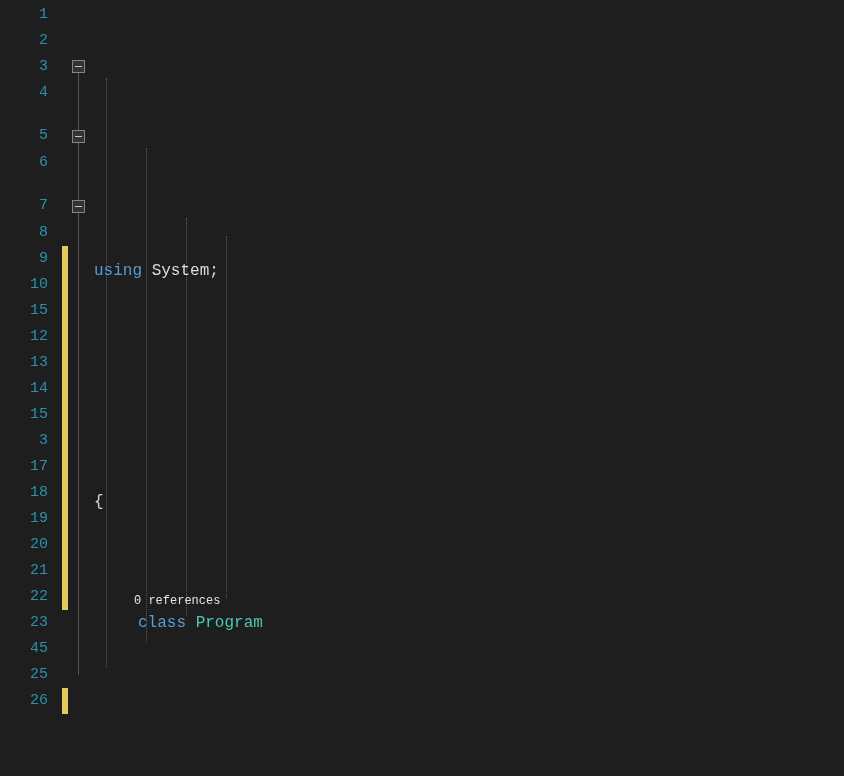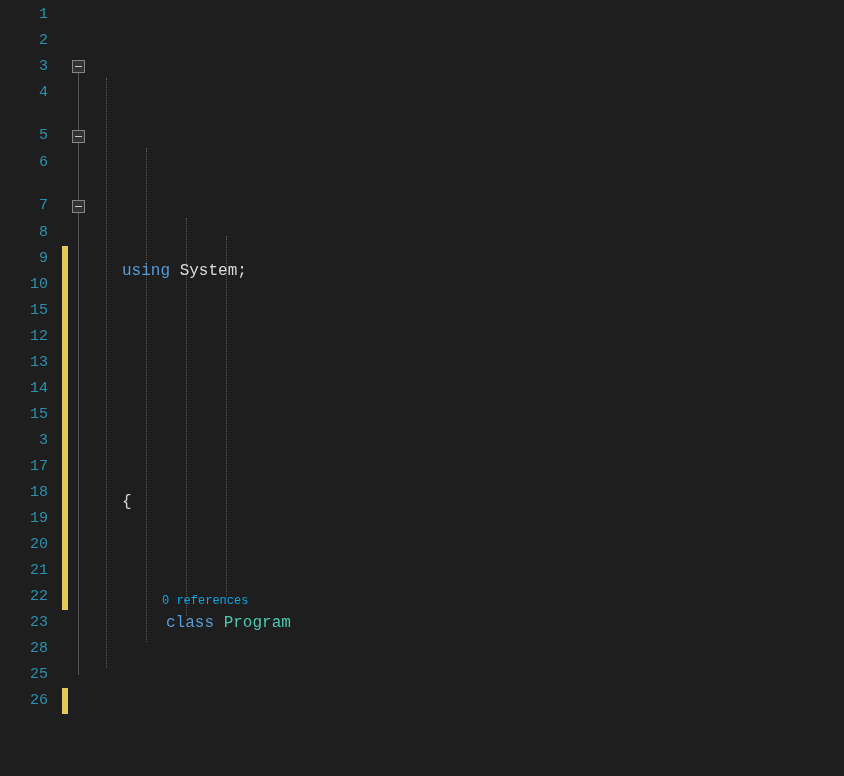--- a/index.html
+++ b/index.html
@@ -57,27 +57,27 @@
     width: 6px; height: 100%;
     background: #e2c95b;
     margin-left: 0;
   }
   .code {
     flex: 1;
     padding-top: 2px;
     position: relative;
     white-space: pre;
   }
-  .line { height: 26px; line-height: 26px; position: relative; margin-left: 28px; }
+  .line { height: 26px; line-height: 26px; position: relative; }
   .line.hasref { height: 44px; }
   .reflabel {
     position: absolute;
     top: 0;
     font-size: 12px;
-    color: #0ea5e9;
+    color: #e5e5e5;
     line-height: 18px;
     height: 18px;
   }
   .linecontent { position: absolute; bottom: 0; height: 26px; line-height: 26px; }
   .indent-guide {
     position: absolute;
     top: 0; bottom: 0;
     border-left: 1px dotted #585858;
   }
   
@@ -108,21 +108,21 @@
     <div class="ln">14</div>
     <div class="ln">15</div>
     <div class="ln">3</div>
     <div class="ln">17</div>
     <div class="ln">18</div>
     <div class="ln">19</div>
     <div class="ln">20</div>
     <div class="ln">21</div>
     <div class="ln">22</div>
     <div class="ln">23</div>
-    <div class="ln">28</div>
+    <div class="ln">45</div>
     <div class="ln">25</div>
     <div class="ln">26</div>
   </div>
 
   <div class="chgcol">
     <div class="chg-slot"></div>
     <div class="chg-slot"></div>
     <div class="chg-slot"></div>
     <div class="chg-slot"></div>
     <div class="chg-slot hasref"></div>

